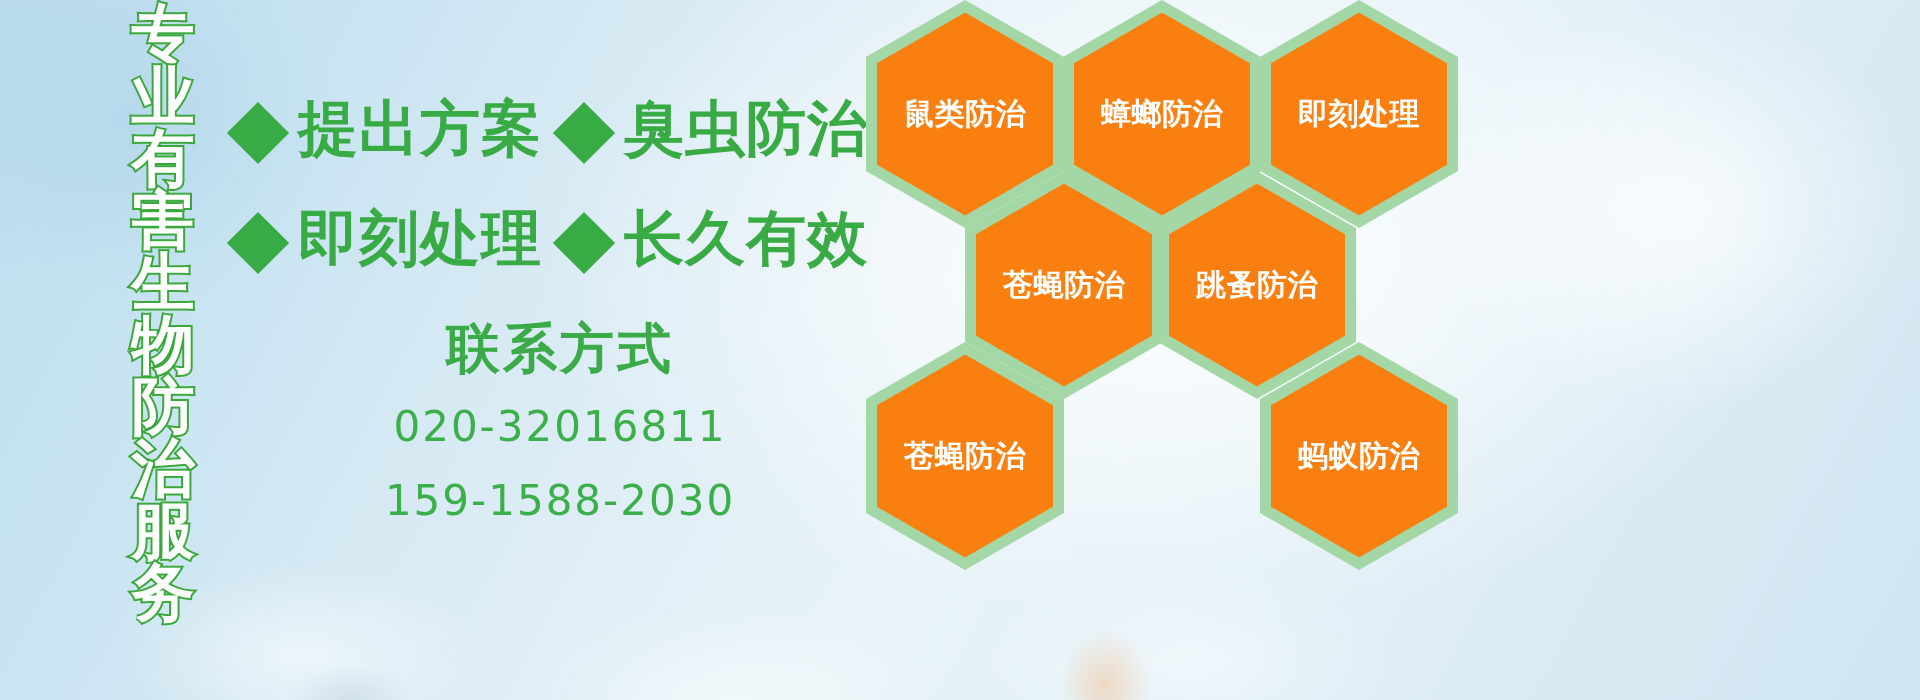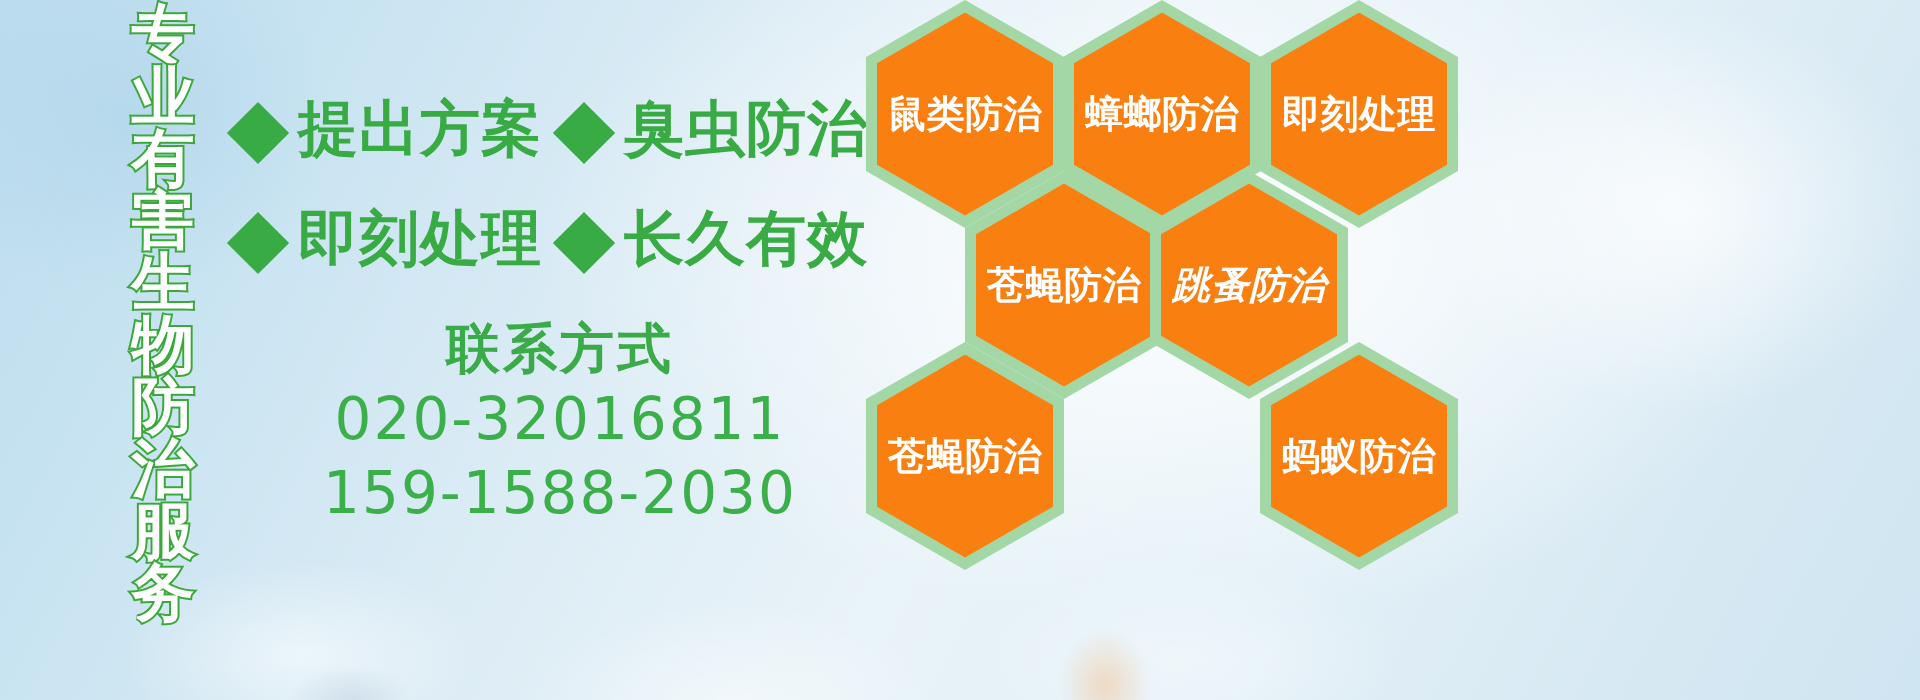--- a/index.html
+++ b/index.html
@@ -118,24 +118,25 @@
     top: 316px;
     width: 520px;
     text-align: center;
   }
   #contact-title {
     font-size: 54px;
     font-weight: 700;
     color: #3aab48;
     letter-spacing: 3px;
     line-height: 66px;
+    margin-bottom: 8px;
   }
   .phone {
     font-family: "DejaVu Sans", "Liberation Sans", sans-serif;
-    font-size: 58px;
+    font-size: 42px;
     font-weight: 400;
     color: #3bb04a;
     letter-spacing: 2px;
     line-height: 74px;
     white-space: nowrap;
   }
 
   
   #hex-grid {
     position: absolute;
@@ -158,32 +159,32 @@
     width: 176px;
     height: 203px;
     clip-path: polygon(50% 0%, 100% 25%, 100% 75%, 50% 100%, 0% 75%, 0% 25%);
     background: #f98010;
     display: flex;
     align-items: center;
     justify-content: center;
   }
   .hex-label {
     color: #ffffff;
-    font-size: 38px;
+    font-size: 30px;
     font-weight: 700;
     letter-spacing: 0.5px;
     white-space: nowrap;
     text-align: left;
   }
 
   .hex.r1c1 { left: 4px;   top: 8px;   }
   .hex.r1c2 { left: 201px; top: 8px;   }
   .hex.r1c3 { left: 398px; top: 8px;   }
   .hex.r2c1 { left: 103px; top: 179px; }
-  .hex.r2c2 { left: 288px; top: 179px; font-style: italic; }
+  .hex.r2c2 { left: 296px; top: 179px; }
   .hex.r3c1 { left: 4px;   top: 350px; }
   .hex.r3c2 { left: 201px; top: 350px; }
   .hex.r3c3 { left: 398px; top: 350px; }
 </style>
 </head>
 <body>
 
 <div id="banner">
 
   <div class="blob b1"></div>

